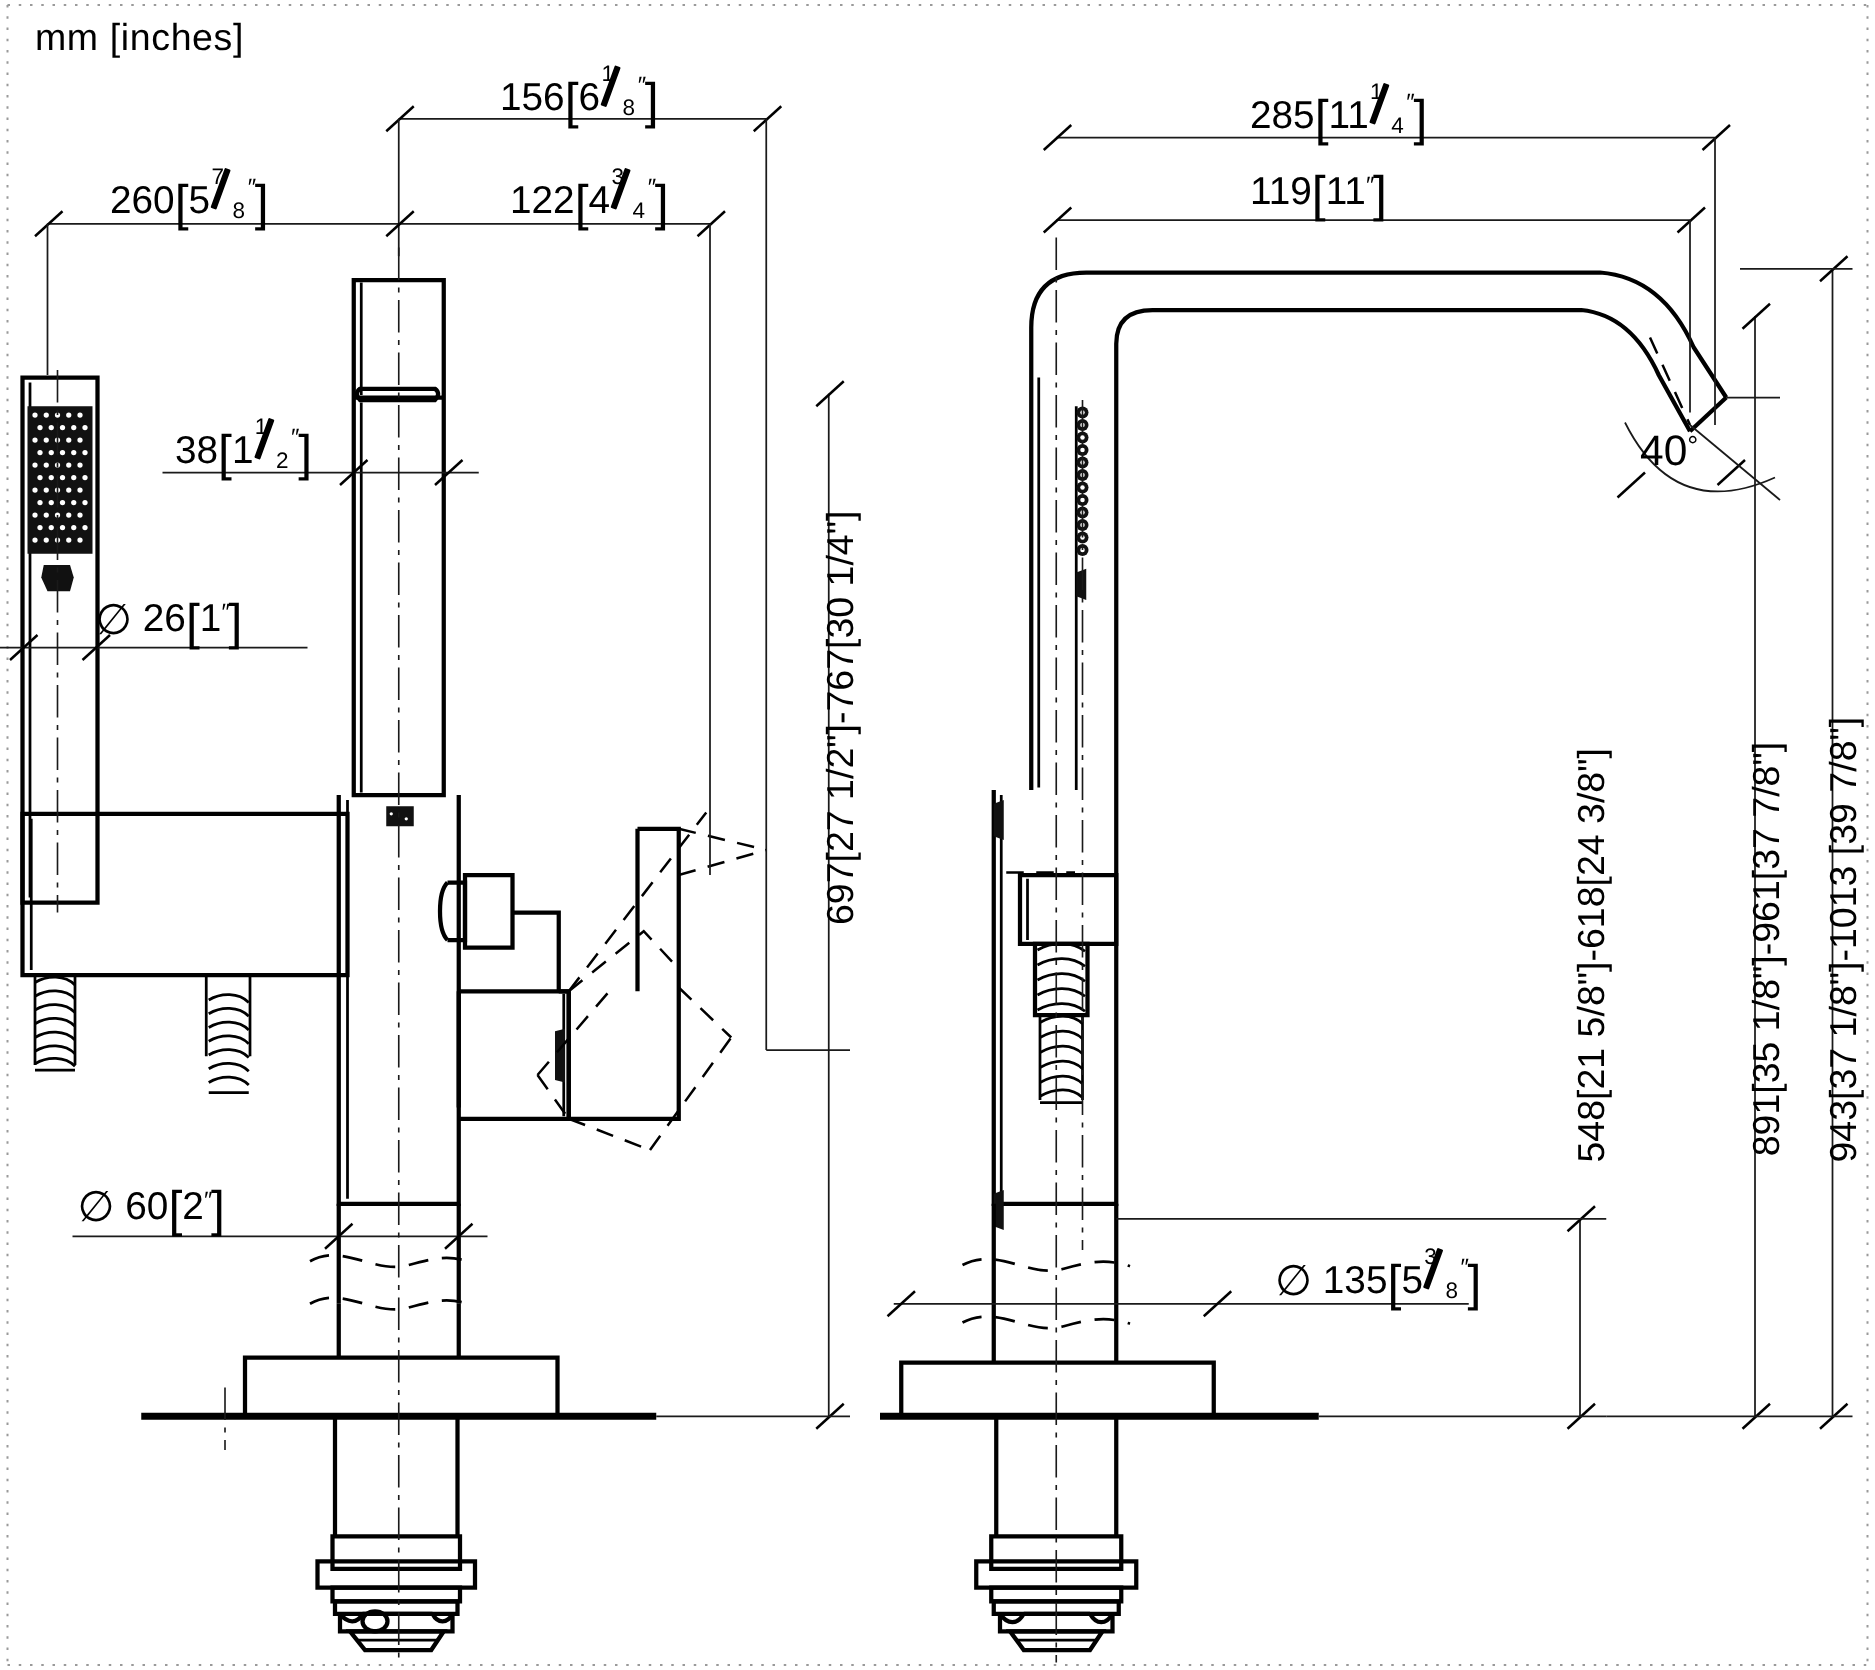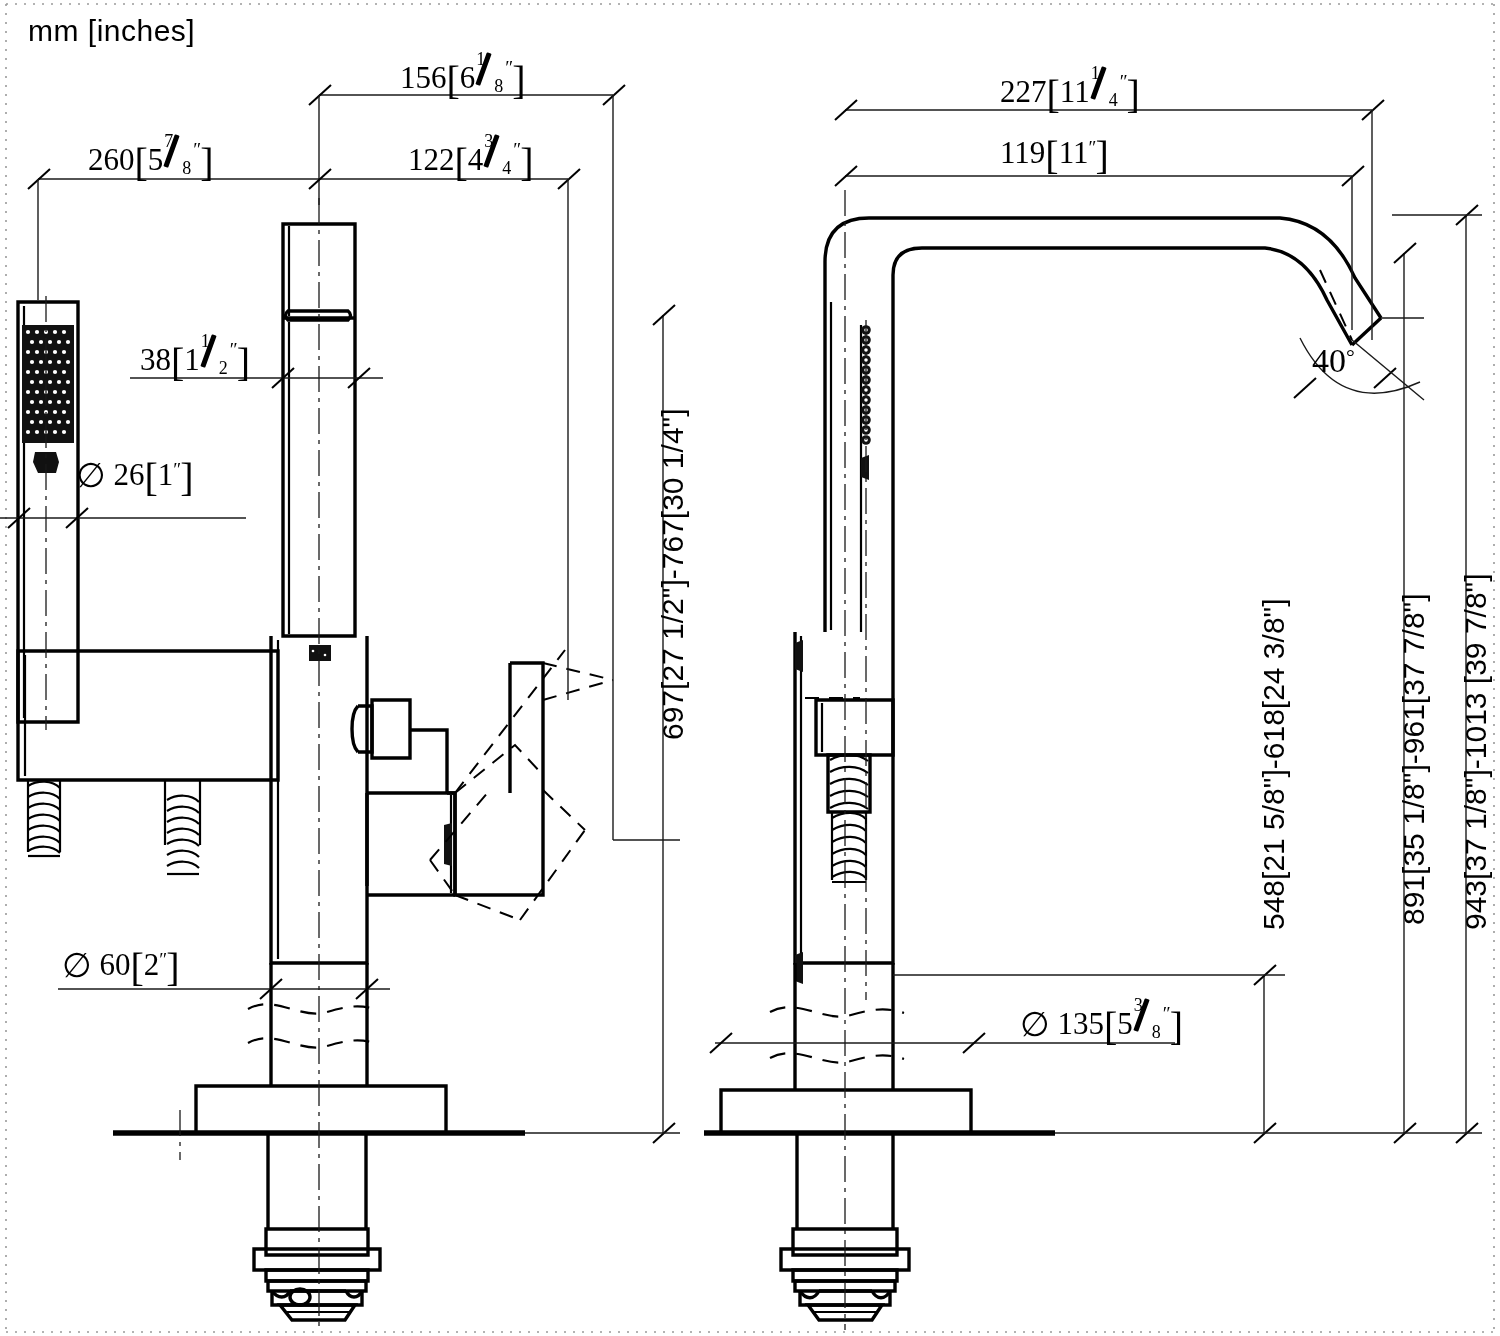--- a/index.html
+++ b/index.html
@@ -4,21 +4,21 @@
 <style>
   html,body{margin:0;padding:0;background:#ffffff;}
   body{width:1500px;height:1336px;overflow:hidden;
        font-family:"Liberation Sans","DejaVu Sans",sans-serif;color:#000;}
   #stage{position:relative;width:1384px;height:1336px;background:#fff;}
   svg#dwg{position:absolute;left:0;top:0;width:1500px;height:1336px;display:block;}
   .unitlabel{position:absolute;left:28px;top:14px;font-size:30px;letter-spacing:.5px;
              font-family:"Liberation Sans",sans-serif;}
   
   .dim{position:absolute;font-size:31px;line-height:1;white-space:nowrap;
-       font-family:Liberation Serif, serif;}
+       font-family:Liberation Sans, sans-serif;}
   .dimv{position:absolute;font-size:30px;line-height:1;white-space:nowrap;
         transform-origin:0 0;transform:rotate(-90deg);
         font-family:"Liberation Sans",sans-serif;}
   .brl,.brr{display:inline-block;font-size:40px;font-weight:300;vertical-align:-6px;}
   .frac{display:inline-block;position:relative;width:30px;height:34px;vertical-align:-4px;}
   .frac .nu{position:absolute;left:1px;top:-8px;font-size:18px;}
   .frac .de{position:absolute;right:2px;bottom:-3px;font-size:18px;}
   .frac .sl{position:absolute;left:6px;top:-6px;width:5px;height:34px;background:#000;
             transform:rotate(20deg);border-radius:1px;}
   .dq{font-size:19px;vertical-align:14px;letter-spacing:-1px;}
@@ -441,34 +441,34 @@
   </div>
 
   <div class="dim" style="left:408px;top:140px;">
     <span>122</span><span class="brl">[</span><span>4</span><span class="frac"><span class="nu">3</span><span class="sl"></span><span class="de">4</span></span><span class="dq">″</span><span class="brl">]</span>
   </div>
 
   <div class="dim" style="left:140px;top:340px;">
     <span>38</span><span class="brl">[</span><span>1</span><span class="frac"><span class="nu">1</span><span class="sl"></span><span class="de">2</span></span><span class="dq">″</span><span class="brl">]</span>
   </div>
 
-  <div class="dim" style="left:76px;top:458px;">
+  <div class="dim" style="left:76px;top:478px;">
     <span class="phi">∅</span>&nbsp;<span>26</span><span class="brl">[</span><span>1</span><span class="dq2">″</span><span class="brl">]</span>
   </div>
 
   <div class="dim" style="left:62px;top:948px;">
     <span class="phi">∅</span>&nbsp;<span>60</span><span class="brl">[</span><span>2</span><span class="dq2">″</span><span class="brl">]</span>
   </div>
 
   <div class="dim" style="left:1020px;top:1004px;">
     <span class="phi">∅</span>&nbsp;<span>135</span><span class="brl">[</span><span>5</span><span class="frac"><span class="nu">3</span><span class="sl"></span><span class="de">8</span></span><span class="dq">″</span><span class="brl">]</span>
   </div>
 
   <div class="dim" style="left:1000px;top:72px;">
-    <span>227</span><span class="brl">[</span><span>11</span><span class="frac"><span class="nu">1</span><span class="sl"></span><span class="de">4</span></span><span class="dq">″</span><span class="brl">]</span>
+    <span>285</span><span class="brl">[</span><span>11</span><span class="frac"><span class="nu">1</span><span class="sl"></span><span class="de">4</span></span><span class="dq">″</span><span class="brl">]</span>
   </div>
 
   <div class="dim" style="left:1000px;top:136px;">
     <span>119</span><span class="brl">[</span><span>11</span><span class="dq2">″</span><span class="brl">]</span>
   </div>
 
   <div class="dim" style="left:1312px;top:344px;font-size:34px;">
     <span>40</span><span style="font-size:22px;vertical-align:8px;">°</span>
   </div>
 

